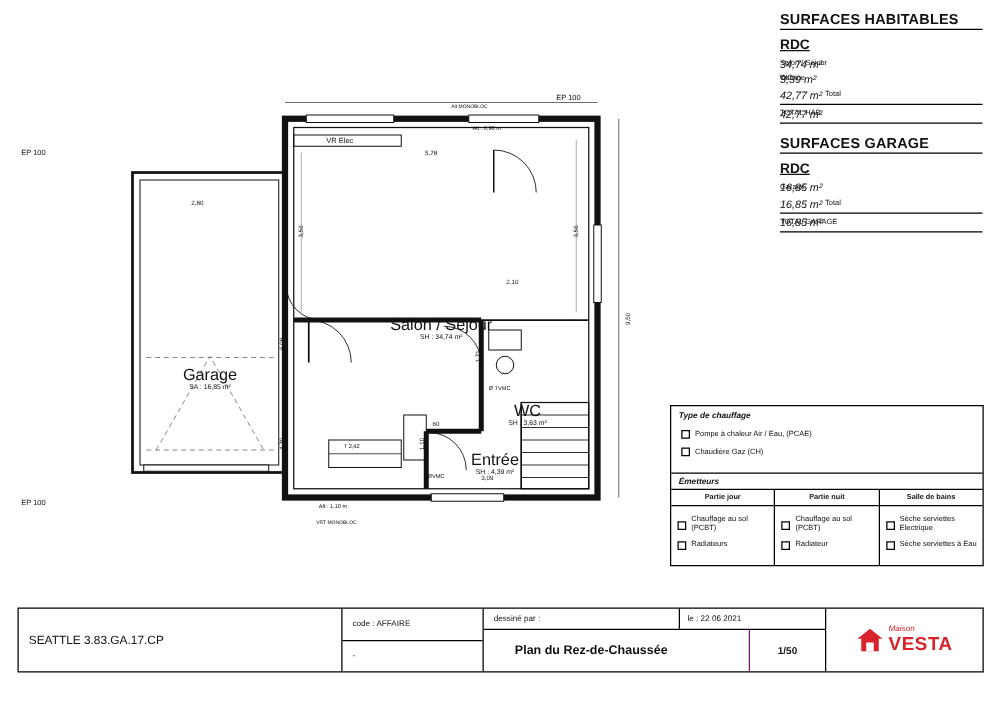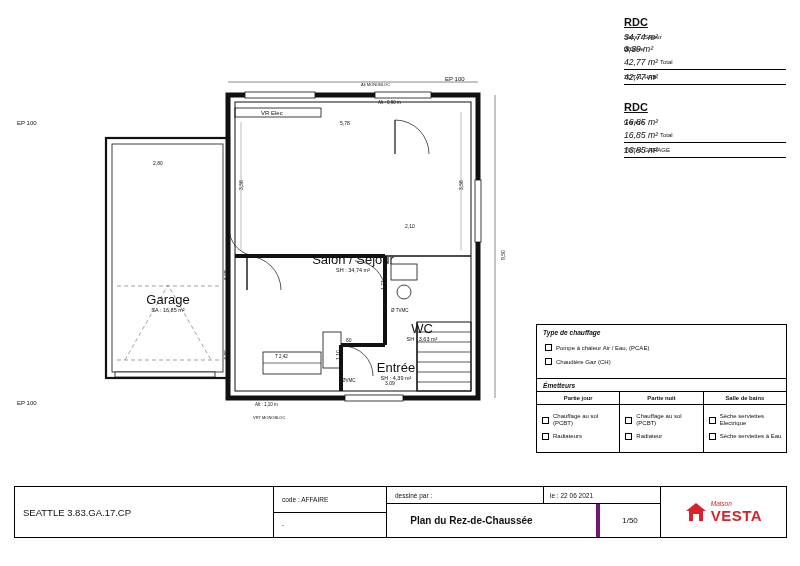--- a/index.html
+++ b/index.html
@@ -39,21 +39,21 @@
   .t1{width:250px;display:flex;align-items:center;padding-left:8px;font-size:9.5px;}
   .t2{width:112px;display:flex;flex-direction:column;}
   .t2 .a{flex:1;display:flex;align-items:center;padding-left:8px;font-size:6.5px;border-bottom:1px solid #000;}
   .t2 .b{flex:1;}
   .t3{flex:1;display:flex;flex-direction:column;}
   .t3 .a{height:16px;display:flex;align-items:center;font-size:6.5px;border-bottom:1px solid #000;}
   .t3 .a .left{flex:1;padding-left:8px;}
   .t3 .a .right{width:110px;padding-left:6px;border-left:1px solid #000;height:100%;display:flex;align-items:center;}
   .t3 .b{flex:1;display:flex;align-items:center;gap:40px;}
   .t3 .b .ttl{flex:1;text-align:center;font-size:10px;font-weight:bold;}
-  .t3 .b .scale{width:60px;text-align:center;font-size:8px;border-left:4px solid #701a75;height:100%;display:flex;align-items:center;justify-content:center;}
+  .t3 .b .scale{width:60px;text-align:center;font-size:8px;border-left:1px solid #701a75;height:100%;display:flex;align-items:center;justify-content:center;font-weight:bold;}
   .logo{width:125px;display:flex;align-items:center;justify-content:center;gap:4px;}
   .logo .mark{position:relative;width:22px;height:20px;}
   .logo .txt{display:flex;flex-direction:column;line-height:1;}
   .logo .maison{font-size:6.5px;color:#d8232a;font-style:italic;}
   .logo .vesta{font-size:15px;font-weight:bold;color:#d8232a;letter-spacing:.5px;}
 
   
   .plan{position:absolute;left:95px;top:60px;width:430px;height:370px;}
   .lbl{position:absolute;font-size:6px;color:#111;white-space:nowrap;}
   .room{position:absolute;text-align:center;transform:translateX(-50%);}
@@ -62,20 +62,21 @@
   .dim{position:absolute;font-size:5px;color:#111;white-space:nowrap;}
   .dimv{position:absolute;font-size:5px;color:#111;white-space:nowrap;transform-origin:left top;transform:rotate(-90deg);}
   svg.ov{position:absolute;left:0;top:0;width:430px;height:370px;overflow:visible;}
 </style>
 </head>
 <body>
 
 <div class="page">
 
   <div class="surf">
+    <h2>SURFACES HABITABLES</h2>
     <h3>RDC</h3>
 
     <div class="row">
       <span class="lbl">Salon / Séjour
 Cuisine</span>
       <span class="val">34,74 m²</span>
     </div>
     <div class="row">
       <span class="lbl">WC</span>
       <span class="val">3,39 m²</span>
@@ -84,20 +85,21 @@
       <span class="lbl">Total</span>
       <span class="val">42,77 m²</span>
     </div>
     <div class="row grand">
       <span class="lbl">TOTAL HAB.</span>
       <span class="val">42,77 m²</span>
     </div>
 
     <div class="sp"></div>
 
+    <h2>SURFACES GARAGE</h2>
     <h3>RDC</h3>
     <div class="row">
       <span class="lbl">Garage</span>
       <span class="val">16,85 m²</span>
     </div>
     <div class="row total">
       <span class="lbl">Total</span>
       <span class="val">16,85 m²</span>
     </div>
     <div class="row grand">

